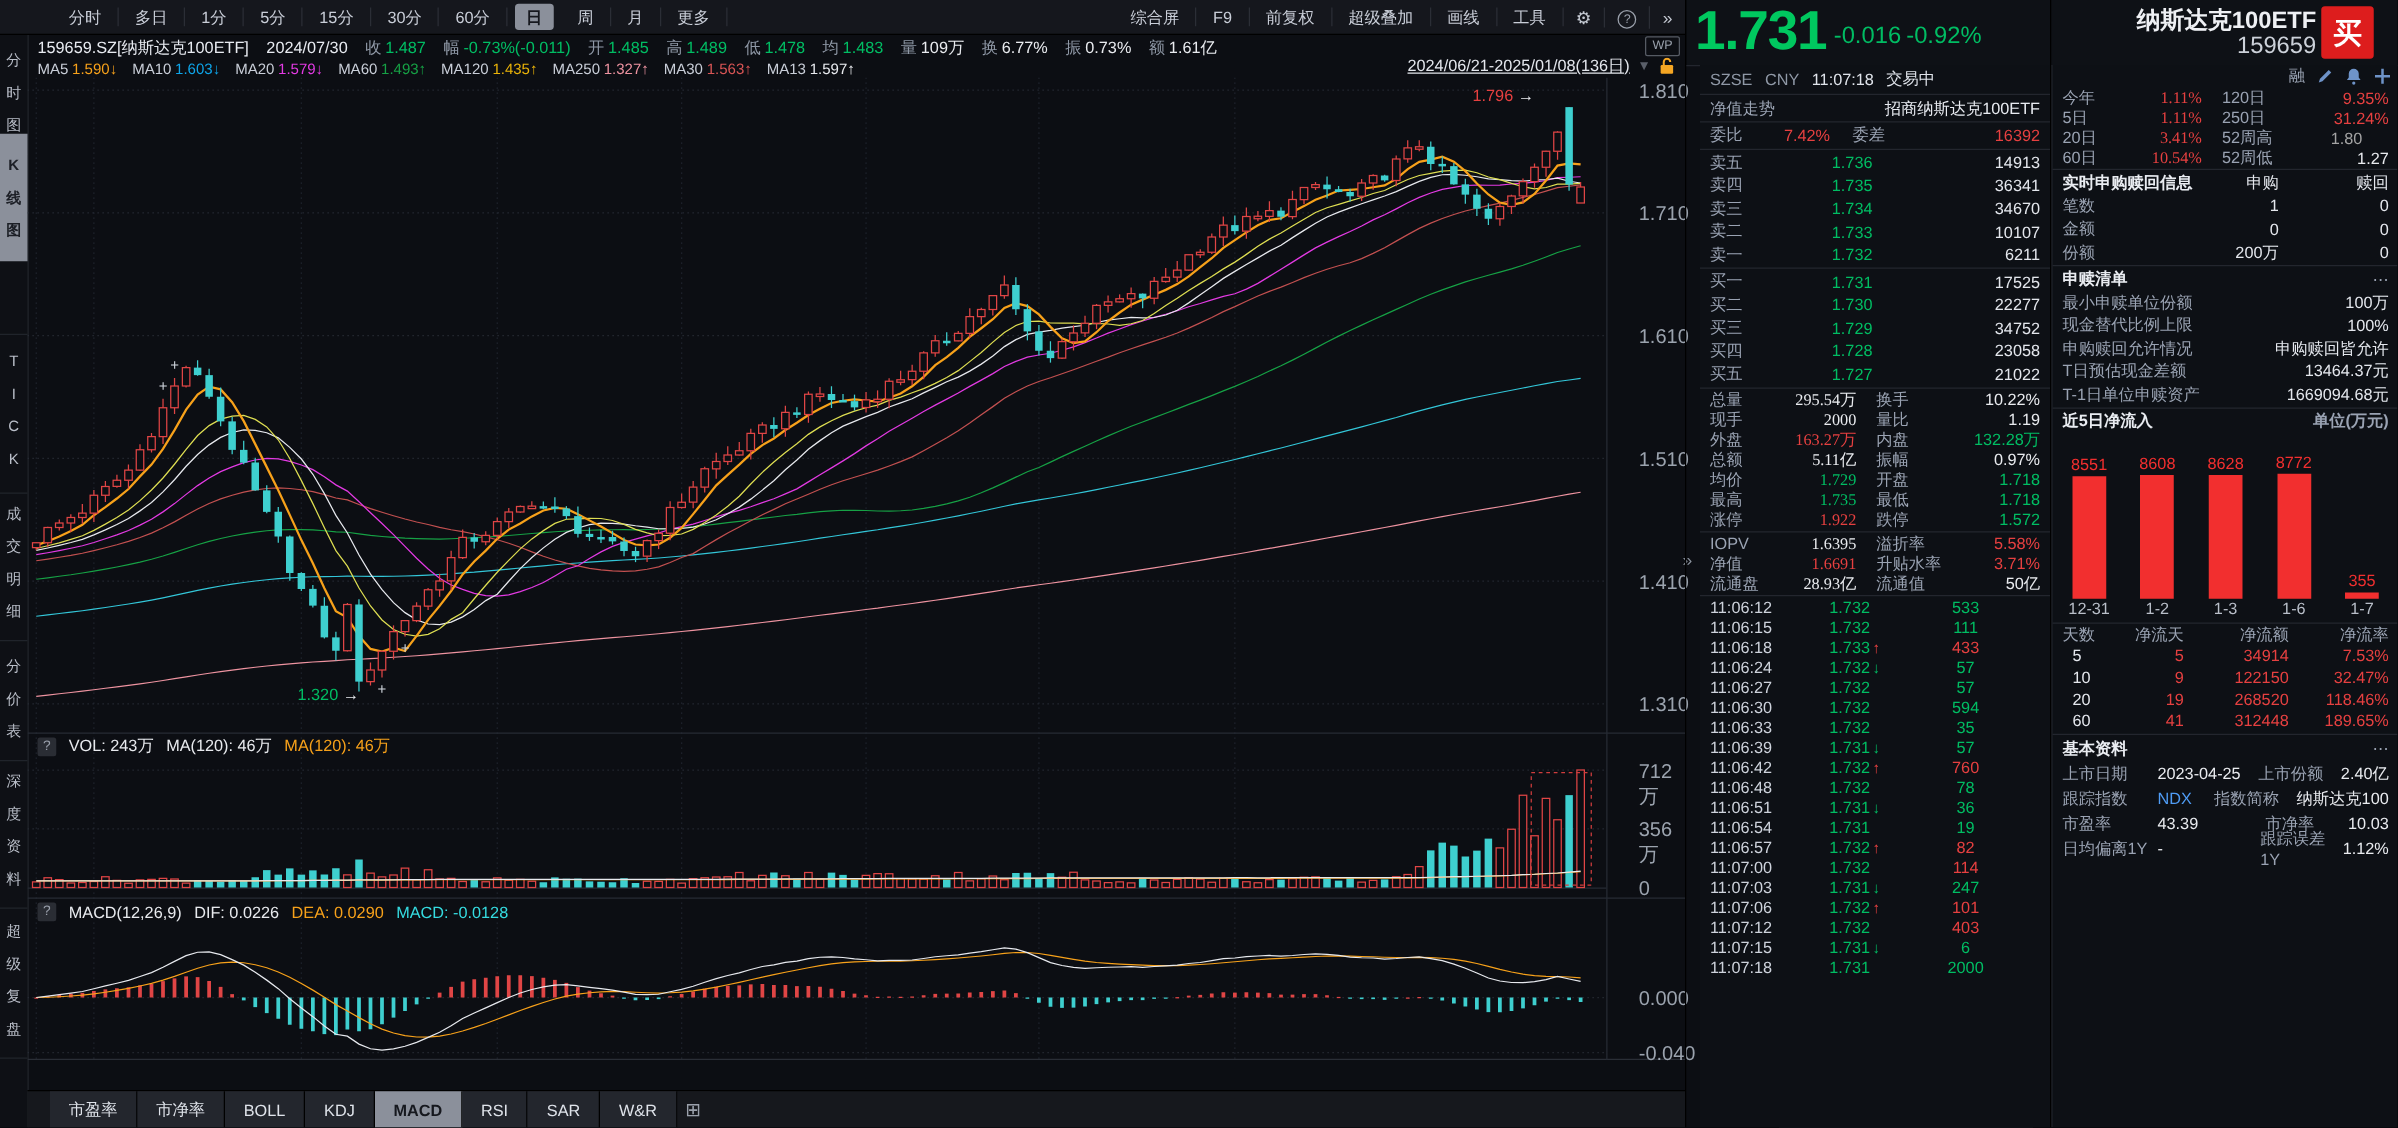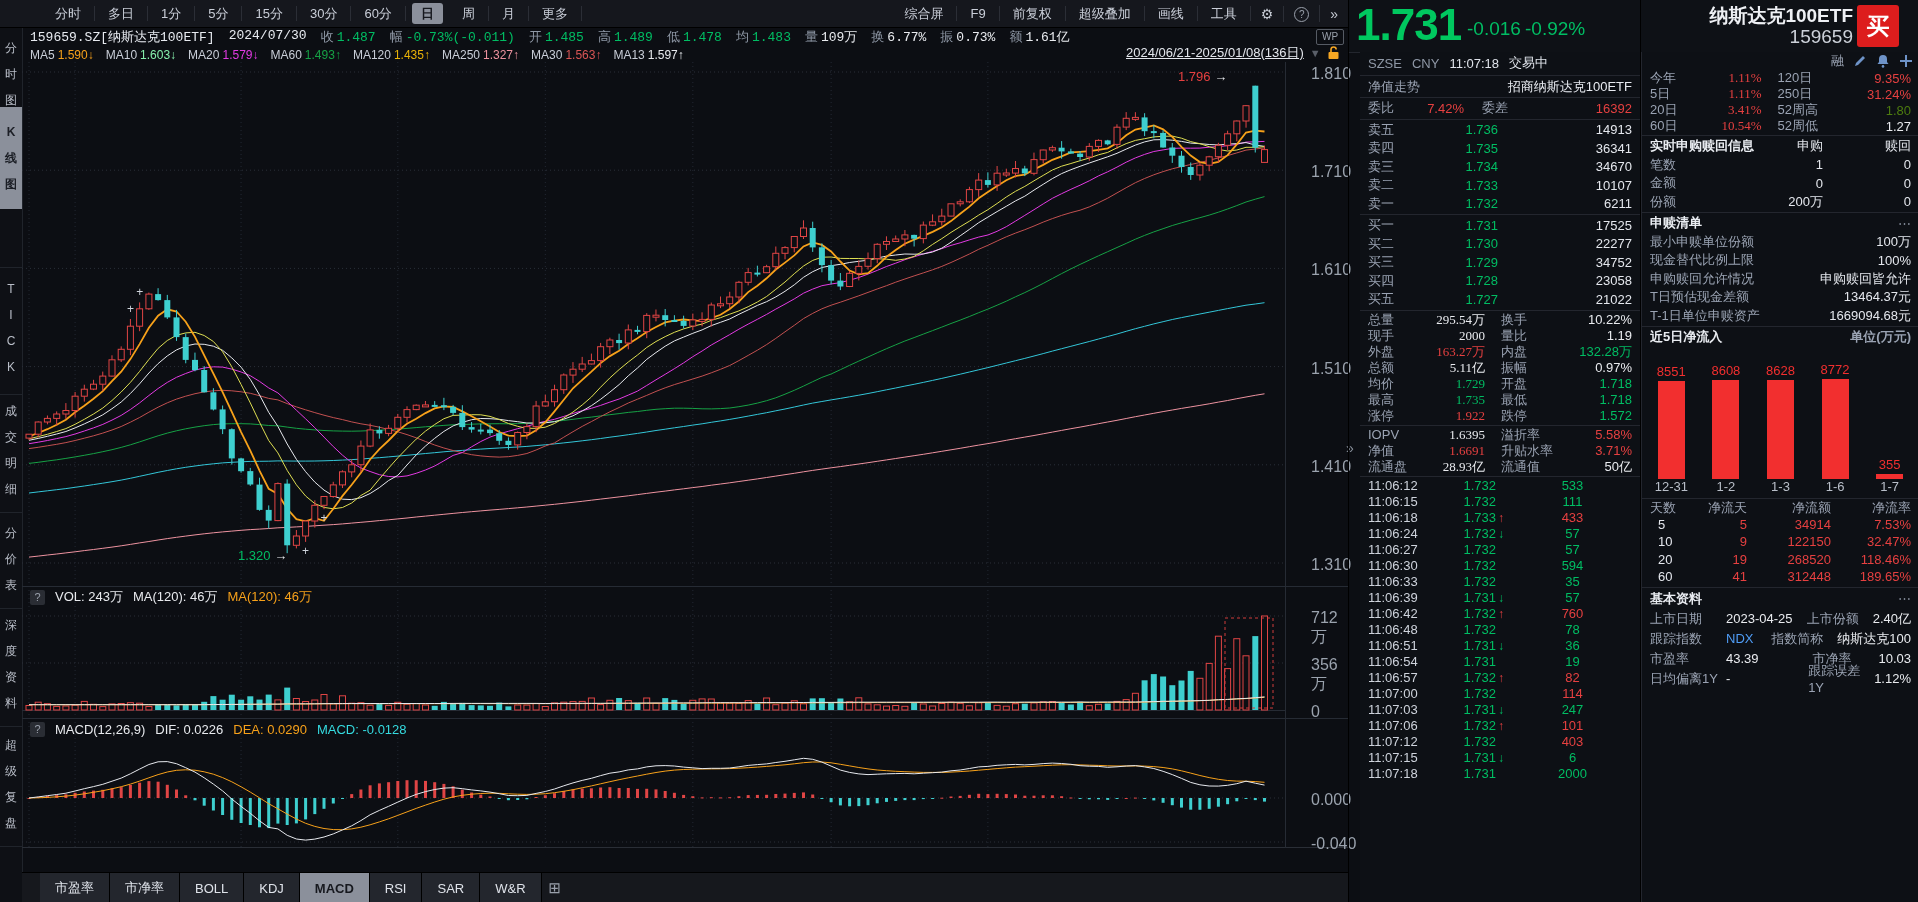--- a/index.html
+++ b/index.html
@@ -9,21 +9,21 @@
   #topbar{position:absolute;left:0;top:0;width:1348px;height:27px;background:#15171d;
           border-bottom:1px solid #000;display:flex;align-items:center;}
   .menu-item{padding:0 13px;height:15px;line-height:15px;color:#c9ced8;border-right:1px solid #2b2e36;cursor:default;font-size:13px;}
   .menu-item.sel{background:#8b909b;color:#16181e;border-radius:3px;margin:0 6px;padding:3px 9px;height:auto;border-right:none;font-weight:bold;}
   .menu-icon{padding:0 10px;color:#c5cad3;border-right:1px solid #2b2e36;font-size:14px;}
   .help-circle{display:inline-block;width:13px;height:13px;border:1px solid #9aa0ab;border-radius:50%;
                color:#9aa0ab;font-size:10px;line-height:13px;text-align:center;}
   #wp-badge{position:absolute;left:1316px;top:29px;width:26px;height:14px;border:1px solid #565b64;border-radius:2px;
             color:#9aa1ac;font-size:10px;line-height:14px;text-align:center;}
   
-  #infobar{position:absolute;left:30px;top:28px;height:19px;display:flex;align-items:flex-start;gap:14px;white-space:nowrap;font-family:Liberation Mono, monospace;}
+  #infobar{position:absolute;left:30px;top:28px;height:19px;display:flex;align-items:center;gap:14px;white-space:nowrap;}
   #infobar .sym{color:#e8ebf1;}
   .fld .lbl{color:#8f98a6;margin-right:3px;}
   #mabar{position:absolute;left:30px;top:47px;height:15px;display:flex;align-items:center;gap:12px;font-size:12px;white-space:nowrap;}
   #mabar .malbl{color:#c9ced8;margin-right:3px;}
   #daterange{position:absolute;left:1126px;top:45px;height:16px;display:flex;align-items:center;gap:6px;font-size:13px;}
   #daterange .dr-text{color:#e4e7ed;text-decoration:underline;}
   #daterange .dr-caret{color:#5a5f69;font-size:11px;}
   
   #sidebar{position:absolute;left:0;top:28px;width:22px;height:874px;background:#0e1015;border-right:1px solid #20242b;}
   .side-item{position:absolute;left:0;width:22px;text-align:center;color:#b9bec8;font-size:12px;line-height:26px;white-space:pre-line;cursor:default;}
@@ -137,21 +137,21 @@
       <span class="fld"><span class="lbl">低</span><span style="color: rgb(0, 189, 99);">1.478</span></span>
       <span class="fld"><span class="lbl">均</span><span style="color: rgb(0, 189, 99);">1.483</span></span>
       <span class="fld"><span class="lbl">量</span><span style="color: rgb(233, 235, 239);">109万</span></span>
       <span class="fld"><span class="lbl">换</span><span style="color: rgb(233, 235, 239);">6.77%</span></span>
       <span class="fld"><span class="lbl">振</span><span style="color: rgb(233, 235, 239);">0.73%</span></span>
       <span class="fld"><span class="lbl">额</span><span style="color: rgb(233, 235, 239);">1.61亿</span></span>
     </div>
 
   <div id="mabar">
       <span><span class="malbl">MA5</span><span style="color: rgb(247, 161, 26);">1.590↓</span></span>
-      <span><span class="malbl">MA10</span><span style="color: #86efac;">1.603↓</span></span>
+      <span><span class="malbl">MA10</span><span style="color: #0ea5e9;">1.603↓</span></span>
       <span><span class="malbl">MA20</span><span style="color: rgb(227, 58, 227);">1.579↓</span></span>
       <span><span class="malbl">MA60</span><span style="color: rgb(22, 161, 69);">1.493↑</span></span>
       <span><span class="malbl">MA120</span><span style="color: #eab308;">1.435↑</span></span>
       <span><span class="malbl">MA250</span><span style="color: rgb(238, 147, 160);">1.327↑</span></span>
       <span><span class="malbl">MA30</span><span style="color: rgb(217, 85, 85);">1.563↑</span></span>
       <span><span class="malbl">MA13</span><span style="color: rgb(233, 235, 239);">1.597↑</span></span>
     </div>
 
   <div id="daterange">
     <span class="dr-text">2024/06/21-2025/01/08(136日)</span>
@@ -1123,21 +1123,21 @@
         <div class="row h16">
           <span class="st-lab" style="width: 44px;">5日</span>
           <span class="st-v1" style="color: rgb(230, 64, 64);">1.11%</span>
           <span class="st-lab2">250日</span>
           <span class="st-v2" style="color: rgb(230, 64, 64);">31.24%</span>
         </div>
         <div class="row h16">
           <span class="st-lab" style="width: 44px;">20日</span>
           <span class="st-v1" style="color: rgb(230, 64, 64);">3.41%</span>
           <span class="st-lab2">52周高</span>
-          <span class="st-v2" style="color: #4d7c0f;">1.80</span>
+          <span class="st-v2" style="color: #a3a3a3; text-align: center;">1.80</span>
         </div>
         <div class="row h16">
           <span class="st-lab" style="width: 44px;">60日</span>
           <span class="st-v1" style="color: rgb(230, 64, 64);">10.54%</span>
           <span class="st-lab2">52周低</span>
           <span class="st-v2" style="color: rgb(233, 235, 239);">1.27</span>
         </div>
       </div>
     <div class="hr"></div>
     <div class="row h18">

